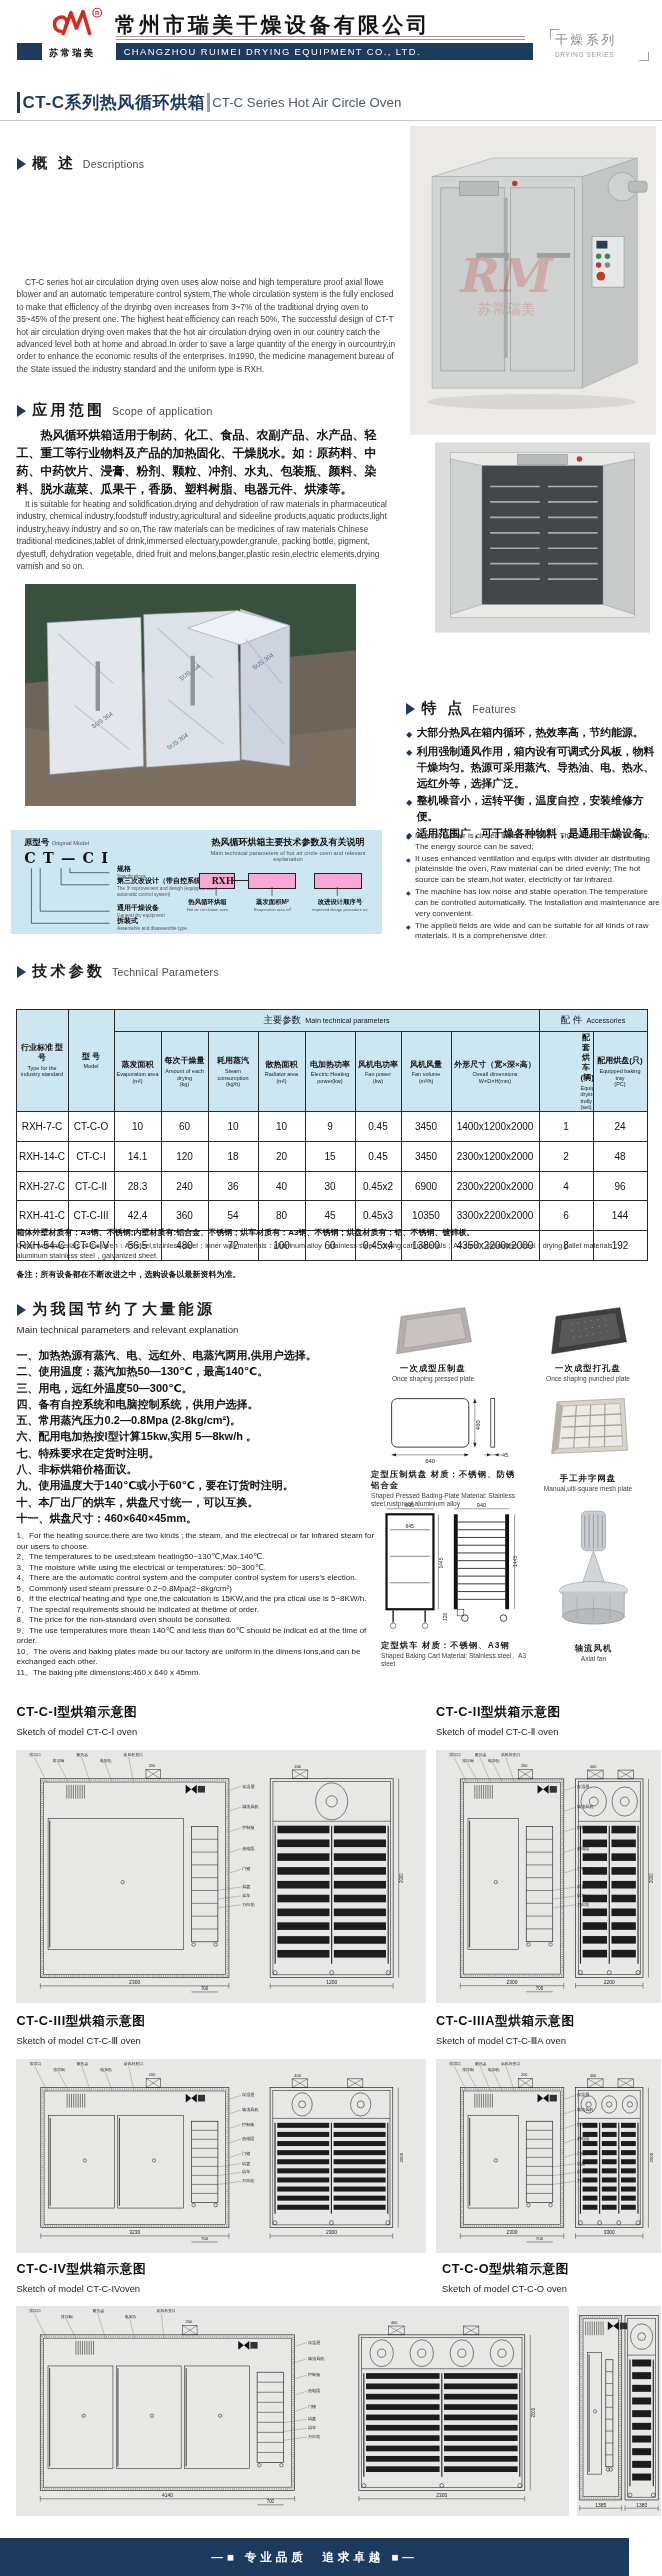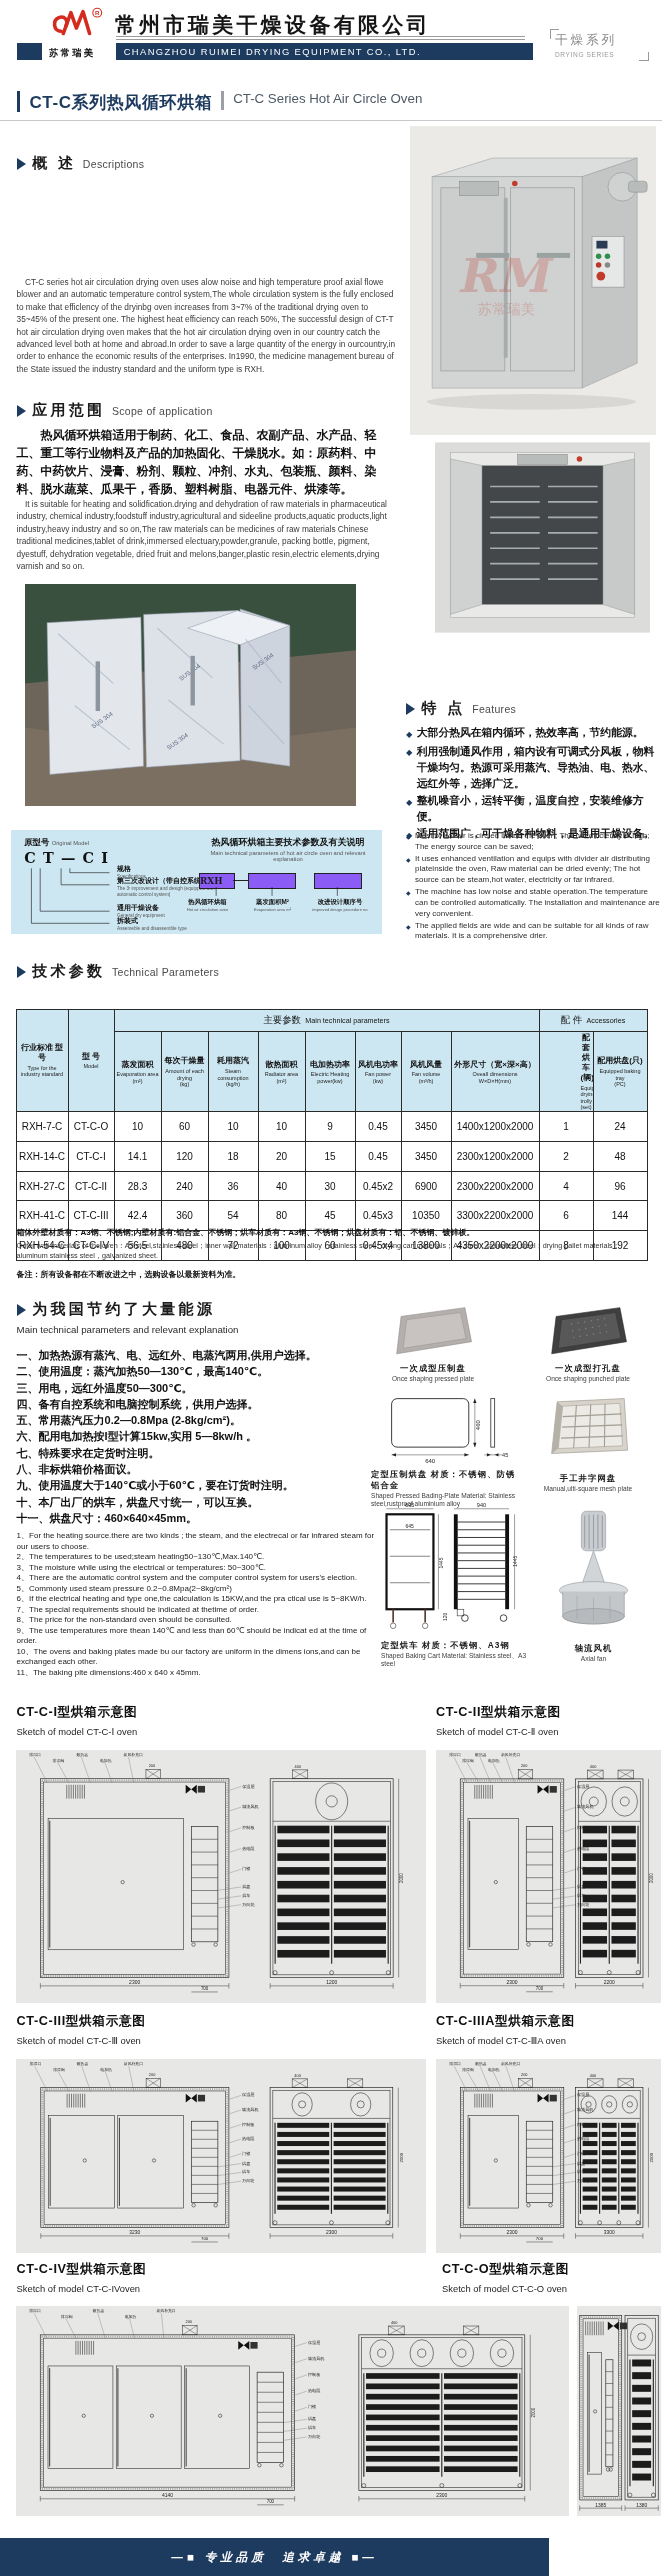--- a/index.html
+++ b/index.html
@@ -13,21 +13,21 @@
   .hdr-bar{background:#1d3a5f;color:#fff;font-size:9.4px;letter-spacing:1.4px;line-height:17px;padding-left:7.7px;}
   .hdr-sq{background:#1d3a5f;}
   .logo-sub{font-size:9.4px;font-weight:700;letter-spacing:2.2px;color:#111;}
   .badge{color:#8a8a8a;}
   .badge .cn{font-size:12.7px;letter-spacing:2.8px;color:#8a8a8a;}
   .badge .en{font-size:6.6px;letter-spacing:0.6px;color:#9a9a9a;margin-top:2.2px;}
   .bk{position:absolute;width:8.8px;height:8.8px;border:0 solid #9a9a9a;}
   .bk-tl{left:-5.5px;top:-3.3px;border-left-width:1.1px;border-top-width:1.1px;}
   .bk-br{right:-5.5px;bottom:-3.3px;border-right-width:1.1px;border-bottom-width:1.1px;}
   
-  .title-row{display:flex;gap:9px;}
+  .title-row{display:flex;align-items:center;gap:2px;}
   .tbar1{width:3.9px;height:21px;background:#1d3a5f;}
   .tbar2{width:2.8px;height:19px;background:#9aa0a6;}
   .title-cn{font-size:17px;font-weight:700;color:#1d3a5f;letter-spacing:0.6px;}
   .title-en{font-size:13.3px;color:#4e5a66;}
   .title-underline{height:0.6px;background:#c9c9c9;}
   
   .sec-head{display:flex;align-items:center;gap:6.6px;}
   .tri{width:0;height:0;border-left:9.4px solid #1d3a5f;border-top:6px solid transparent;border-bottom:6px solid transparent;}
   .head-cn{font-size:15px;font-weight:700;color:#1b1b1b;letter-spacing:3.3px;}
   .head-en{font-size:10.5px;color:#4a4a4a;letter-spacing:0.3px;}
@@ -40,22 +40,22 @@
   .feat-cn li{font-size:10.8px;line-height:16px;font-weight:600;color:#141414;}
   .feat-cn .dia{font-size:8.3px;padding-top:1.7px;}
   .feat-en li{font-size:8px;line-height:10.8px;color:#2e2e2e;}
   .feat-en .dia{font-size:6px;padding-top:1.1px;}
   
   .mbox{background:#cde7f2;}
   .mb-cn{font-weight:700;color:#111;}
   .mb-en{color:#555;}
   .mb-lab .mb-cn{font-size:7px;display:block;}
   .mb-lab .mb-en{font-size:4.7px;display:block;line-height:5.5px;}
-  .mb-rxh-box{border:0.9px solid #222;text-align:left;
-      font-family:"DejaVu Serif","Liberation Serif",serif;font-weight:700;font-size:8.8px;line-height:14.4px;background:#8b5cf6;}
+  .mb-rxh-box{border:0.9px solid #222;text-align:right;
+      font-family:"DejaVu Serif","Liberation Serif",serif;font-weight:700;font-size:8.8px;line-height:14.4px;background:#f9a8d4;}
   .mb-rxh-lab{text-align:center;}
   .mb-rxh-lab .mb-cn{font-size:6.4px;display:block;}
   .mb-rxh-lab .mb-en{font-size:4.1px;display:block;line-height:5px;}
   
   table.tech{border-collapse:collapse;table-layout:fixed;background:#fff;}
   table.tech th,table.tech td{border:0.6px solid #2a2a2a;text-align:center;vertical-align:middle;padding:1.1px;overflow:hidden;}
   table.tech th{background:#cde7f2;font-weight:400;}
   .th-cn{font-size:8px;font-weight:700;color:#111;line-height:10px;}
   .th-en{font-size:5.5px;color:#222;line-height:6.4px;margin-top:1.7px;}
   .th-unit{font-size:5.5px;color:#222;line-height:6px;}
@@ -1316,16 +1316,16 @@
         <rect x="100.45" y="303.92" width="34.55" height="12.694000000000003" fill="#1c1c1c"></rect>
         <line x1="139" y1="96.2" x2="139" y2="327" stroke="#222" stroke-width="2"></line>
         <circle cx="96.45" cy="343" r="3.6" fill="none" stroke="#222"></circle>
         <circle cx="139" cy="343" r="3.6" fill="none" stroke="#222"></circle>
         <line x1="87.45" y1="367" x2="148" y2="367" stroke="#222" stroke-width="0.8"></line>
         <line x1="87.45" y1="362" x2="87.45" y2="372" stroke="#222" stroke-width="0.8"></line>
         <line x1="148" y1="362" x2="148" y2="372" stroke="#222" stroke-width="0.8"></line>
         <text x="117.725" y="364" font-size="9" fill="#222" text-anchor="middle">1380</text>
       </svg></div>
 
-  <div class="abs footer" style="left:0;top:2538px;width:549px;height:38px;font-style:italic;">—■  专业品质　追求卓越  ■—</div>
+  <div class="abs footer" style="left:0;top:2538px;width:629px;height:38px;">—■  专业品质　追求卓越  ■—</div>
 
 </div>
 
 
 </body></html>

